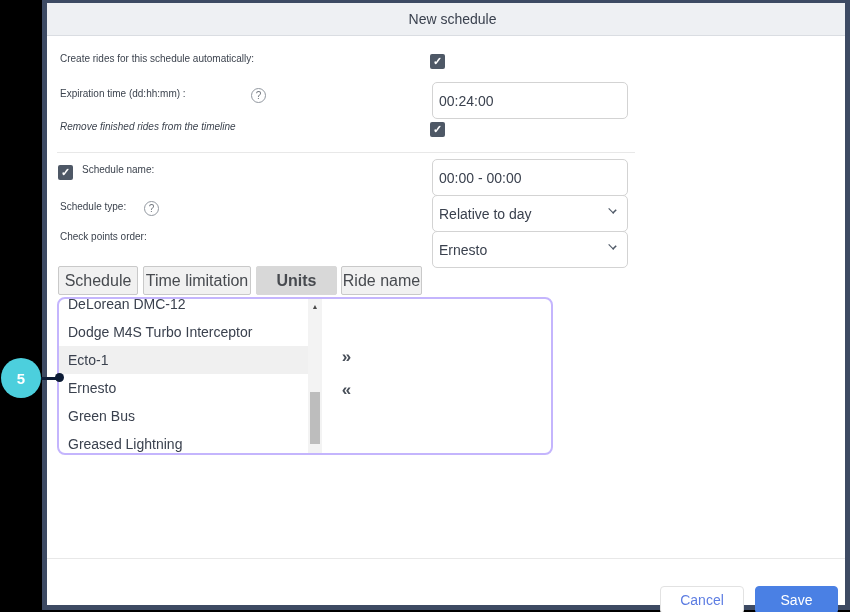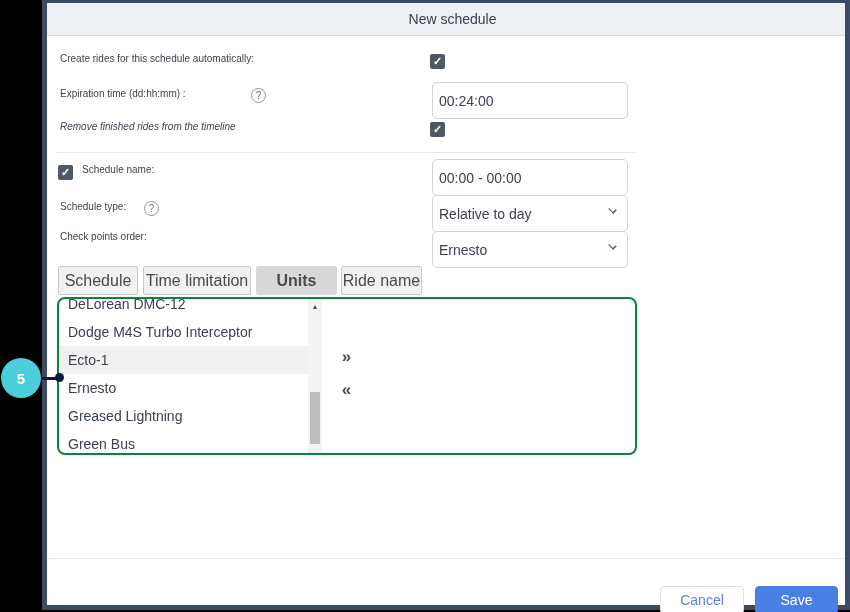--- a/index.html
+++ b/index.html
@@ -63,22 +63,22 @@
   .tab {
     position:absolute; top:263px; height:29px;
     background:#f1f1f1; border:1px solid #c9c9c9; border-radius:2px;
     display:flex; align-items:center; justify-content:center;
     font-size:16px; color:#474a4f; cursor:pointer;
   }
   .tab.active { background:#d8d8d8; border-color:#d8d8d8; font-weight:bold; }
 
   
   .panel {
-    position:absolute; left:10px; top:294px; width:580px; height:158px;
-    border:2px solid #15803d; border-radius:8px; background:#fff;
+    position:absolute; left:10px; top:294px; width:496px; height:158px;
+    border:2px solid #c4b5fd; border-radius:8px; background:#fff;
     overflow:hidden;
   }
   .leftlist {
     position:absolute; left:0; top:0; width:249px; height:154px; overflow:hidden;
   }
   .leftlist .inner { margin-top:-9px; }
   .listrow {
     height:28px; line-height:28px; padding-left:9px;
     font-size:14px; color:#3a414e; white-space:nowrap; cursor:pointer;
   }
@@ -201,22 +201,22 @@
       </div>
 
     <div class="panel">
 
       <div class="leftlist">
         <div class="inner">
           <div class="listrow">DeLorean DMC-12</div>
           <div class="listrow">Dodge M4S Turbo Interceptor</div>
           <div class="listrow selected">Ecto-1</div>
           <div class="listrow">Ernesto</div>
+          <div class="listrow">Green Bus</div>
           <div class="listrow">Greased Lightning</div>
-          <div class="listrow">Green Bus</div>
         </div>
       </div>
 
       <div class="scrollbar">
         <div class="scroll-arrow">
             <span>▲</span>
           </div>
         <div class="scroll-thumb"></div>
       </div>
 

